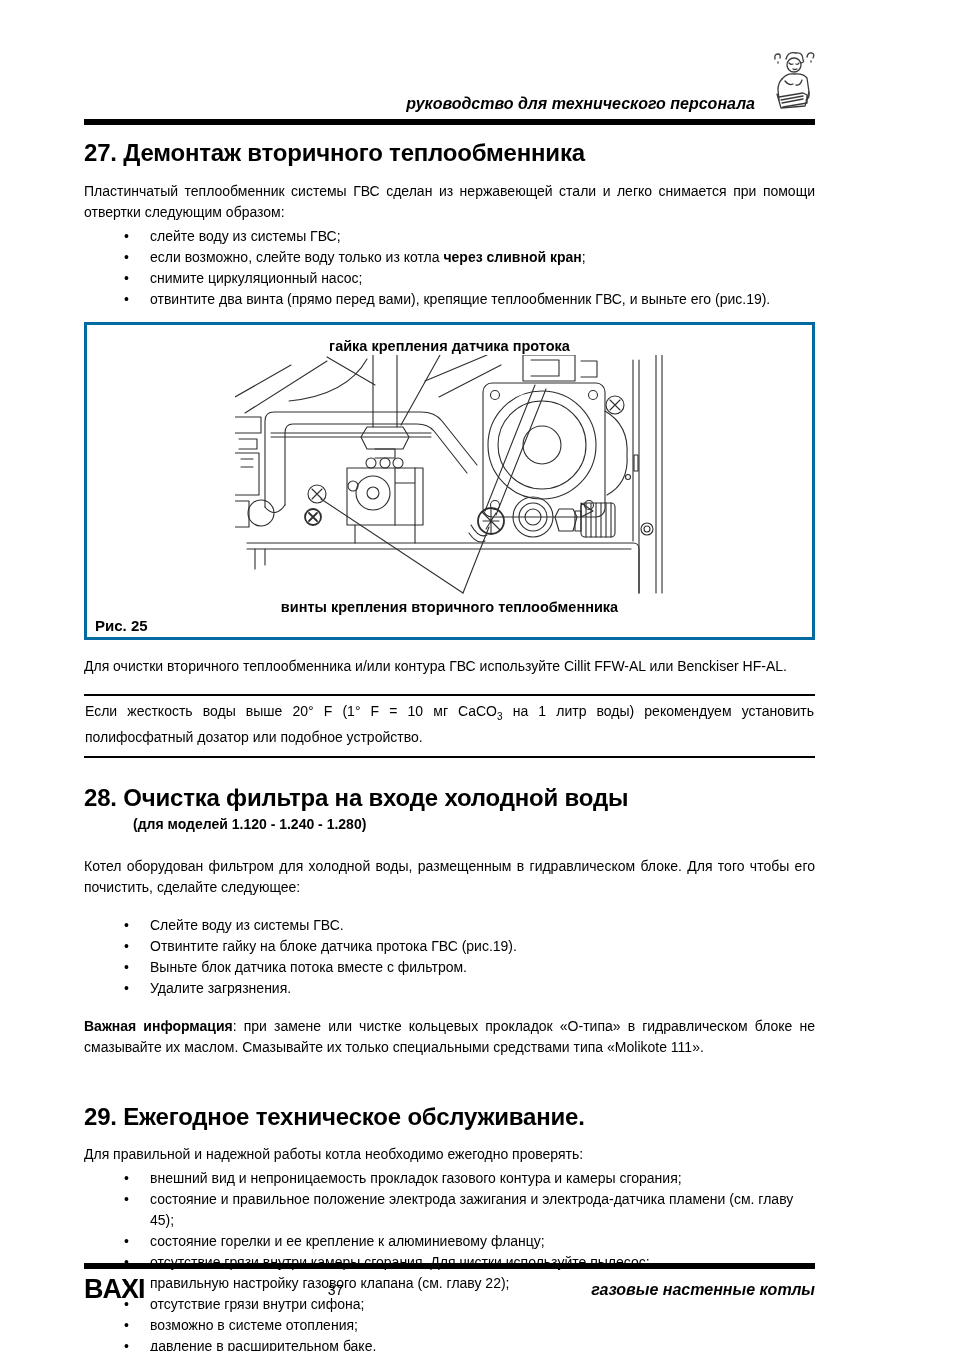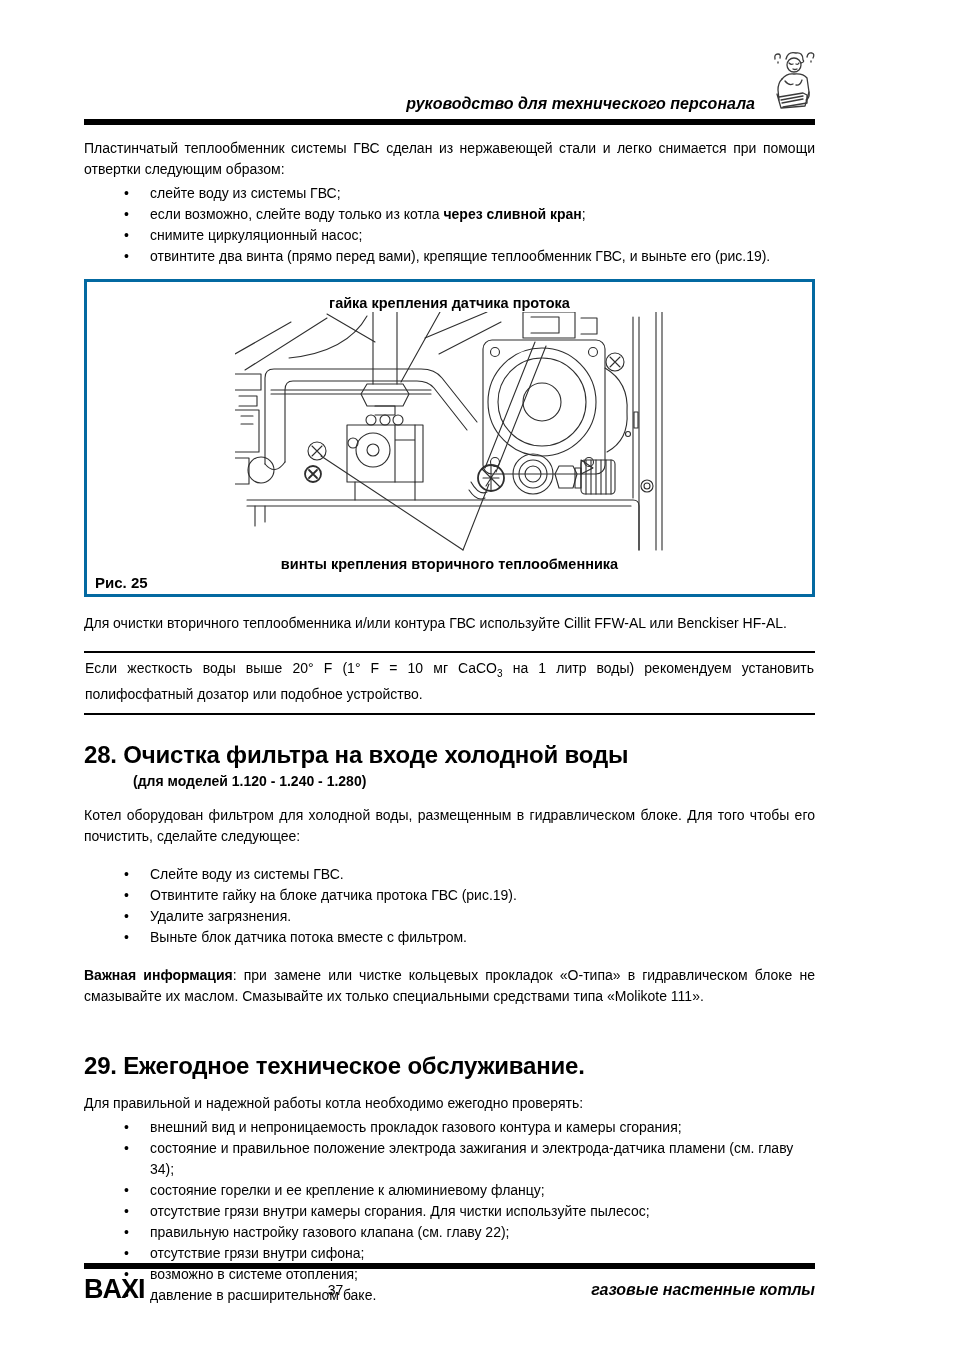--- a/index.html
+++ b/index.html
@@ -69,20 +69,21 @@
             <path d="M10,47 L34,43 L38,45 L38,53 L14,57"></path>
             <path d="M12,50 L34,46 M13,53 L34,49"></path>
             <path d="M16,31 Q20,36 24,34 M33,30 Q31,36 27,35"></path>
           </g>
         </svg>
       </span>
     </div>
     <div class="rule-thick"></div>
   </div>
 
+  <h1 class="sec">27. Демонтаж вторичного теплообменника</h1>
 
   <p class="body">Пластинчатый теплообменник системы ГВС сделан из нержавеющей стали и легко снимается при помощи отвертки следующим образом:</p>
 
   <ul class="bullets">
     <li>слейте воду из системы ГВС;</li>
     <li><span>если возможно, слейте воду только из котла </span><span class="bold">через сливной кран</span><span>;</span></li>
     <li>снимите циркуляционный насос;</li>
     <li>отвинтите два винта (прямо перед вами), крепящие теплообменник ГВС, и выньте его (рис.19).</li>
   </ul>
 
@@ -184,41 +185,41 @@
 
   <p class="body left" style="margin-top:16px;">Для очистки вторичного теплообменника и/или контура ГВС используйте Cillit FFW-AL или Benckiser HF-AL.</p>
 
   <div class="note">
     <span>Если жесткость воды выше 20° F (1° F = 10 мг CaCO</span><sub>3</sub><span>  на 1 литр воды) рекомендуем установить полифосфатный дозатор или подобное устройство.</span>
   </div>
 
   <h1 class="sec" style="margin-top:25px;">28. Очистка фильтра на входе холодной воды</h1>
   <div class="subhead">(для моделей 1.120 - 1.240 - 1.280)</div>
 
-  <p class="body" style="margin-top:16px;">Котел оборудован фильтром для холодной воды, размещенным в гидравлическом блоке. Для того чтобы его почистить, сделайте следующее:</p>
+  <p class="body" style="margin-top:24px;">Котел оборудован фильтром для холодной воды, размещенным в гидравлическом блоке. Для того чтобы его почистить, сделайте следующее:</p>
 
   <div class="gap-sm"></div>
   <ul class="bullets">
     <li>Слейте воду из системы ГВС.</li>
     <li>Отвинтите гайку на блоке датчика протока ГВС (рис.19).</li>
+    <li>Выньте блок датчика потока вместе с фильтром.</li>
     <li>Удалите загрязнения.</li>
-    <li>Выньте блок датчика потока вместе с фильтром.</li>
   </ul>
 
   <p class="body" style="margin-top:17px;">
     <span class="bold">Важная информация</span><span>: при замене или чистке кольцевых прокладок «О-типа» в гидравлическом блоке не смазывайте их маслом. Смазывайте их только специальными средствами типа «Molikote 111».</span>
   </p>
 
   <h1 class="sec" style="margin-top:44px;">29. Ежегодное техническое обслуживание.</h1>
 
   <p class="body left" style="margin-top:12px;">Для правильной и надежной работы котла необходимо ежегодно проверять:</p>
 
   <ul class="bullets">
     <li>внешний вид и непроницаемость прокладок газового контура и камеры сгорания;</li>
-    <li>состояние и правильное положение электрода зажигания и  электрода-датчика пламени (см. главу 34);</li>
+    <li>состояние и правильное положение электрода зажигания и  электрода-датчика пламени (см. главу 45);</li>
     <li>состояние горелки и ее крепление к алюминиевому фланцу;</li>
     <li>отсутствие грязи внутри камеры сгорания. Для чистки используйте пылесос;</li>
     <li>правильную настройку газового клапана (см. главу 22);</li>
     <li>отсутствие грязи внутри сифона;</li>
     <li>возможно в системе отопления;</li>
     <li>давление в расширительном баке.</li>
   </ul>
 
   <div class="footer">
     <div class="rule-thick" style="margin-top:0;"></div>

